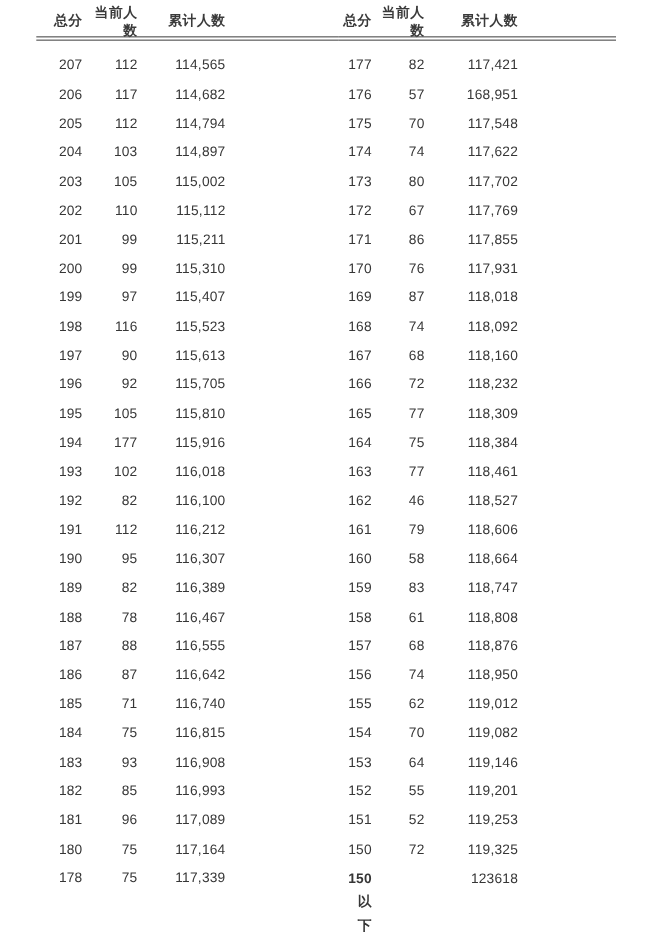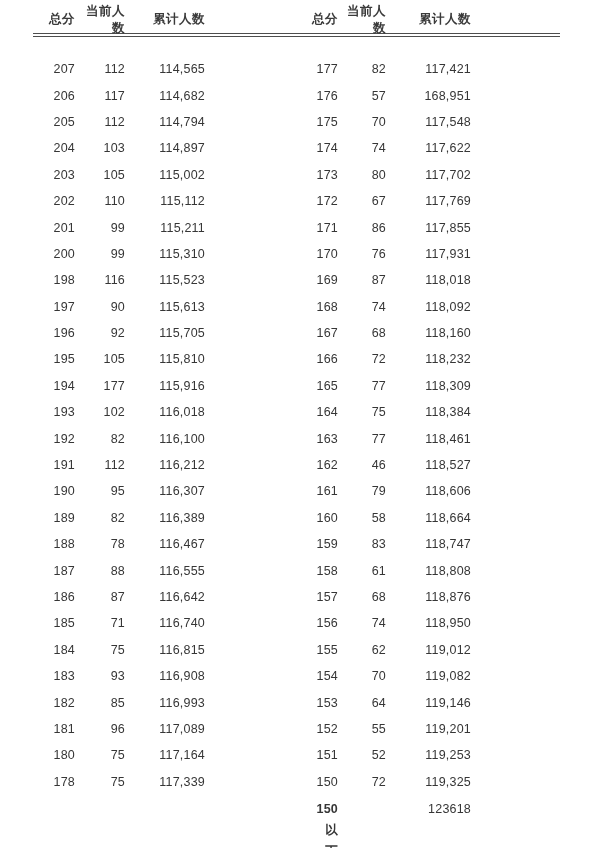--- a/index.html
+++ b/index.html
@@ -23,21 +23,21 @@
     font-family:"Liberation Serif","DejaVu Serif",serif;
     font-weight:bold;font-size:12.5px;color:#3a3a3a;
     letter-spacing:0.5px;
   }
   .thead .col{text-align:center;}
   .rule{
     margin-top:4px;height:2px;
     border-top:1.6px solid #4d4d4d;
     border-bottom:1.6px solid #4d4d4d;
   }
-  .tbody{margin-top:19px;}
+  .tbody{margin-top:9px;}
   .row{
     display:flex;align-items:center;height:26.4px;
     font-size:12.5px;color:#363636;letter-spacing:0.2px;
   }
   .col{flex:none;}
   .col.score{width:42px;text-align:right;}
   .col.current{width:50px;text-align:right;}
   .col.cumulative{width:80px;text-align:right;}
   .t-right .col.score{width:30px;}
   .t-right .col.current{width:48px;}
@@ -103,20 +103,25 @@
             <span class="col score">201</span>
             <span class="col current">99</span>
             <span class="col cumulative">115,211</span>
           </div>
           <div class="row">
             <span class="col score">200</span>
             <span class="col current">99</span>
             <span class="col cumulative">115,310</span>
           </div>
           <div class="row">
+            <span class="col score">199</span>
+            <span class="col current">97</span>
+            <span class="col cumulative">115,407</span>
+          </div>
+          <div class="row">
             <span class="col score">198</span>
             <span class="col current">116</span>
             <span class="col cumulative">115,523</span>
           </div>
           <div class="row">
             <span class="col score">197</span>
             <span class="col current">90</span>
             <span class="col cumulative">115,613</span>
           </div>
           <div class="row">

